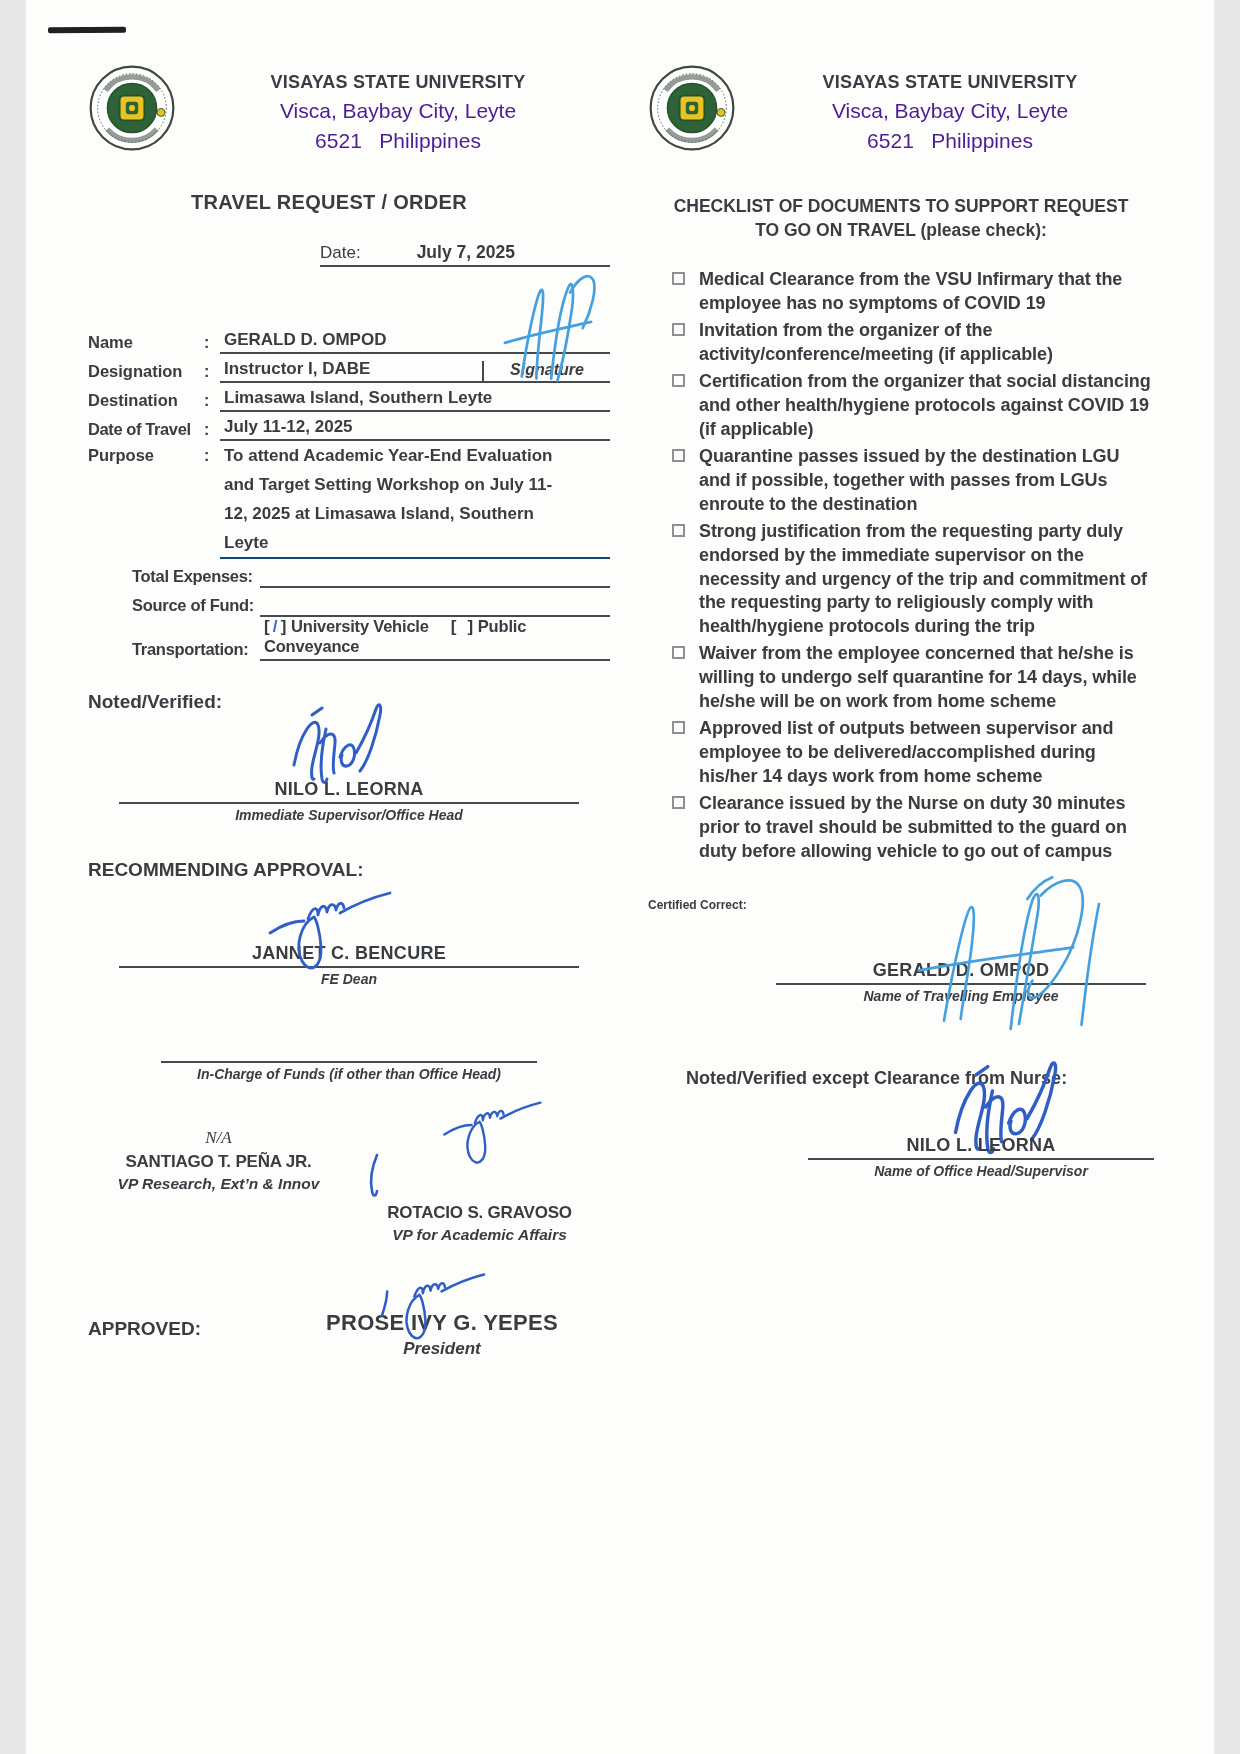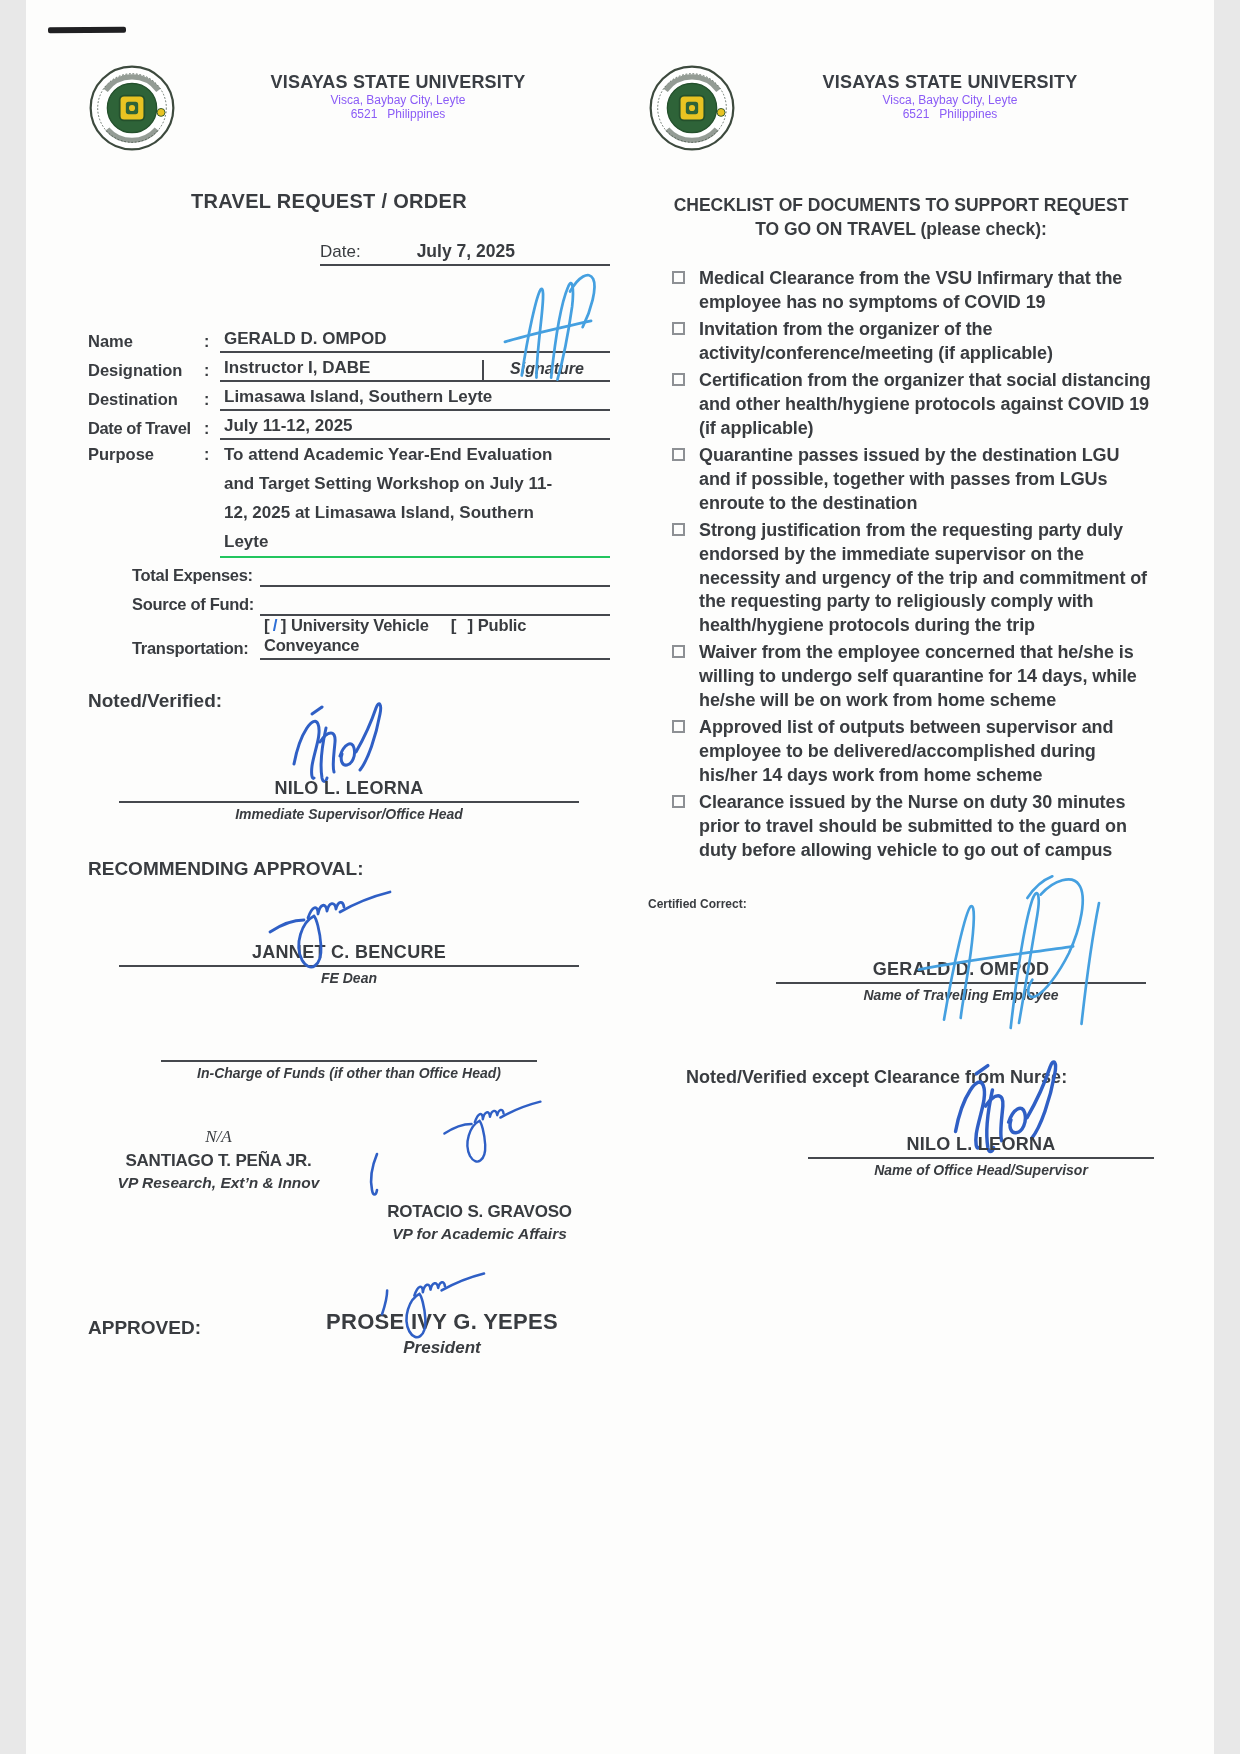--- a/index.html
+++ b/index.html
@@ -15,41 +15,41 @@
 
   .col { position:absolute; top:64px; }
   .col-left  { left:62px;  width:522px; }
   .col-right { left:622px; width:506px; }
 
   
   .hdr { display:flex; align-items:flex-start; gap:10px; }
   .logo { width:88px; height:88px; flex:none; }
   .hdr-text { flex:1; text-align:center; padding-top:8px; }
   .uni  { font-weight:bold; font-size:18px; letter-spacing:.2px; color:#3a3e44; }
-  .addr { font-size:12px; color:#8b5cf6; margin-top:0; }
+  .addr { font-size:21px; color:#4c1d95; margin-top:6px; }
 
   
   .form-title { text-align:center; font-weight:bold; font-size:20px; margin:38px 40px 0 0; letter-spacing:.3px; }
   .date-row { display:flex; align-items:flex-end; margin:28px 0 0 232px;
     border-bottom:2px solid #45484d; padding-bottom:2px;gap:44px; }
   .date-label { font-size:17px; margin-right:12px; }
   .date-value { font-weight:bold; font-size:17.5px; }
 
   .fields { position:relative; margin-top:58px; }
   .f-row { display:flex; align-items:flex-end; min-height:29px; }
   .f-label { width:116px; flex:none; font-weight:bold; font-size:16.5px; padding-bottom:2px; }
   .f-label.snug { letter-spacing:-.4px; }
   .f-colon { width:16px; flex:none; font-weight:bold; padding-bottom:2px; }
   .f-value { flex:1; font-weight:bold; font-size:17px; border-bottom:2px solid #45484d; padding:0 0 2px 4px; }
   .f-val-short { flex:none; width:262px; }
   .sig-cell { flex:1; border-left:2px solid #45484d; border-bottom:2px solid #45484d;
     text-align:center; font-style:italic; font-weight:bold; font-size:16px; padding-bottom:2px; }
   .purpose-lines { flex:1; }
   .purpose-lines div { font-weight:bold; font-size:17px; line-height:29px; padding-left:4px; }
-  .purpose-lines div:last-child { border-bottom:2px solid #22c55e; }
+  .purpose-lines div:last-child { border-bottom:2px solid #0c4a6e; }
   .wide-label { width:128px; letter-spacing:-.3px;margin-left:44px; }
   .bracket { font-weight:bold; }
   .mark { display:inline-block; width:11px; text-align:center; font-weight:bold; color:#2f6fd6; }
   .mark.empty { color:transparent; }
   .opt { font-weight:bold; font-size:16.5px; letter-spacing:-.2px; }
   .opt-gap { display:inline-block; width:22px; }
 
   .sec-heading { font-weight:bold; font-size:19px; margin-top:30px; }
   .sig-block { text-align:center; position:relative; }
   .sig-name { font-weight:bold; font-size:18px; letter-spacing:.3px; position:relative; z-index:2; }

